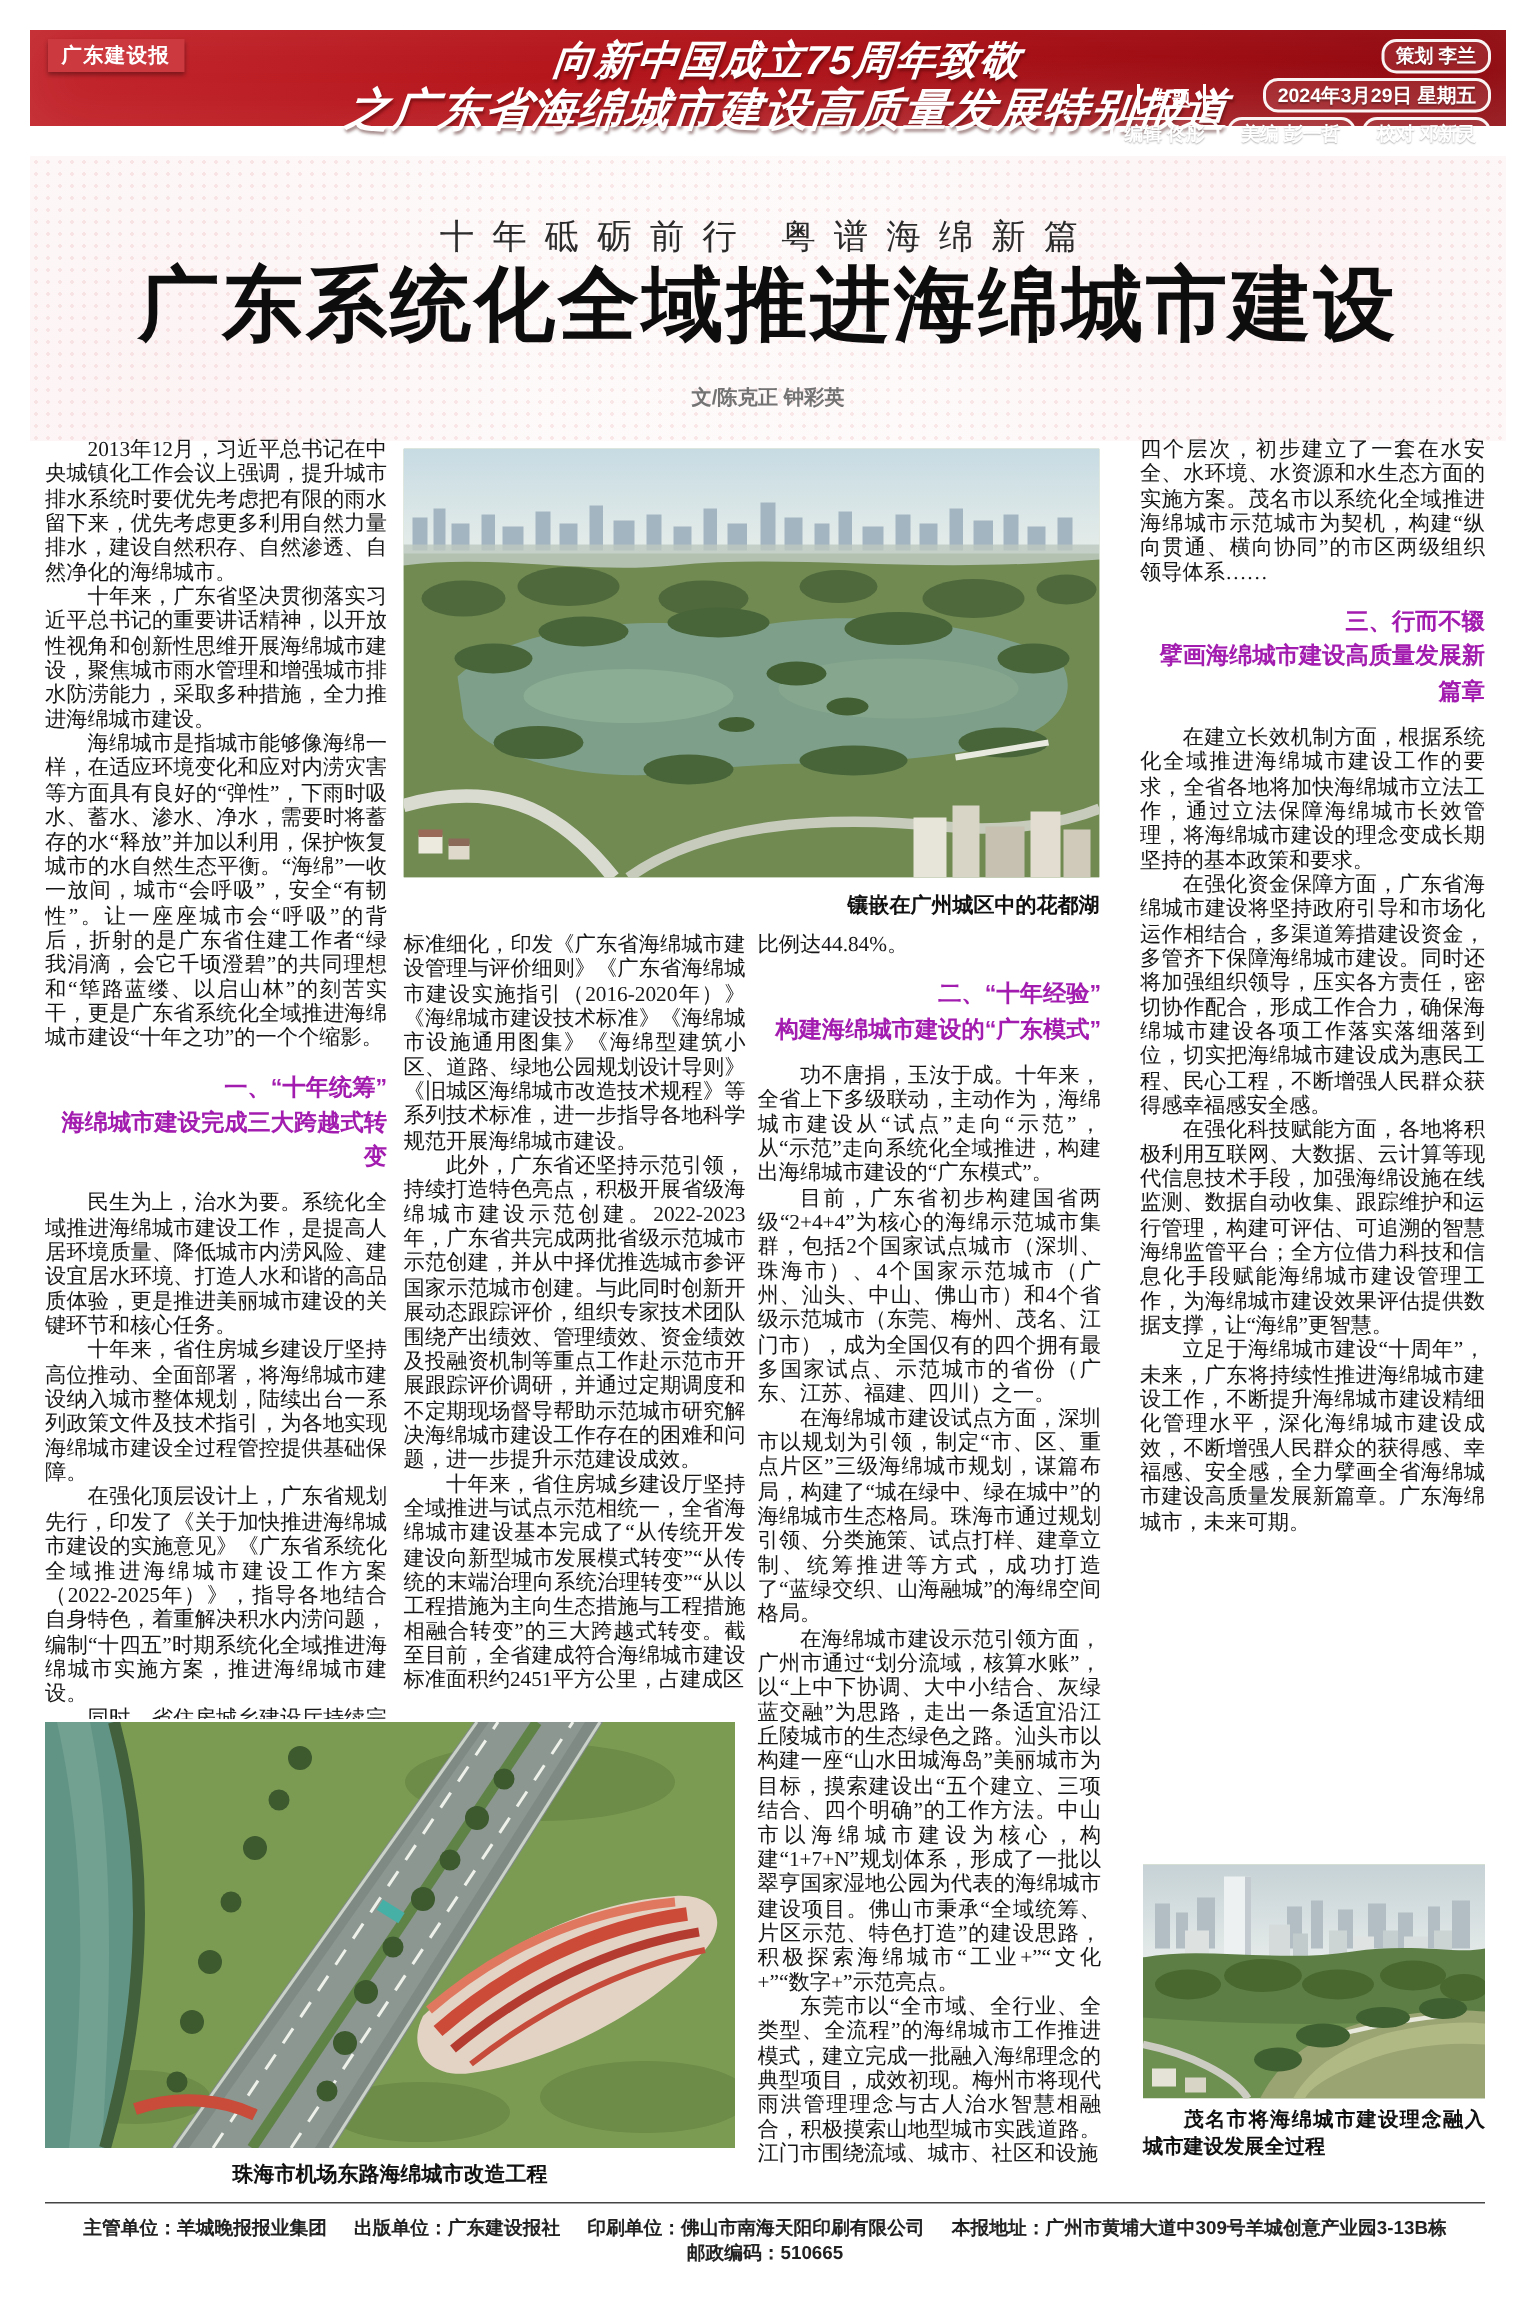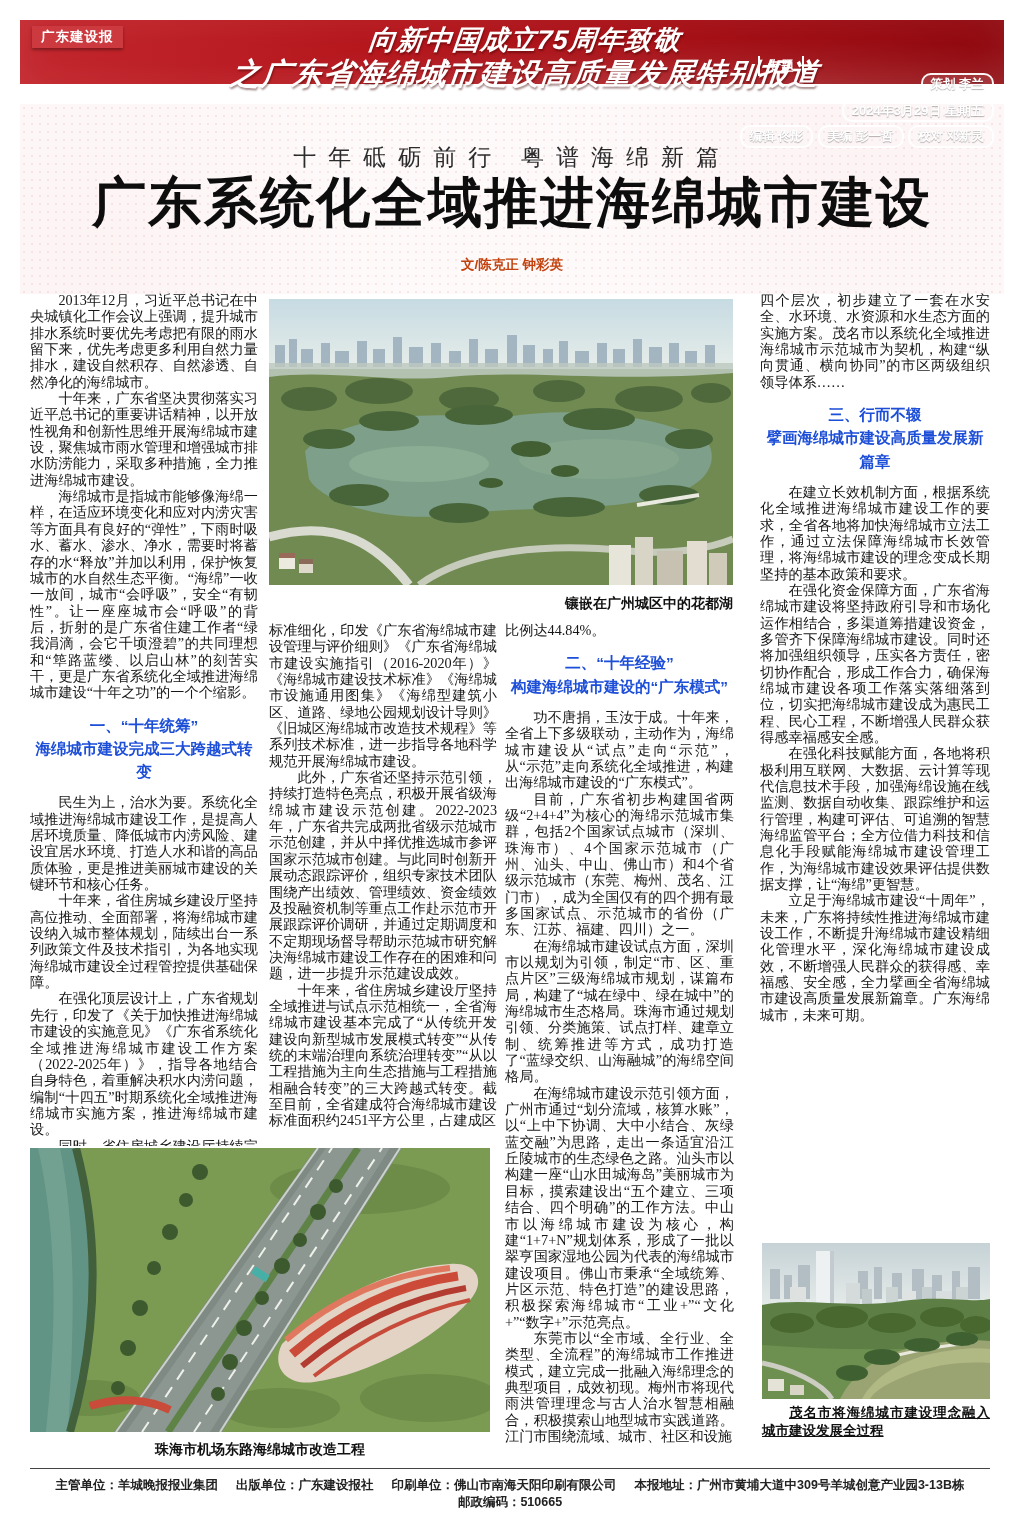--- a/index.html
+++ b/index.html
@@ -27,55 +27,55 @@
   .pill{display:inline-block;border:2px solid rgba(255,255,255,.95);background:rgba(255,255,255,.10);
     border-radius:10px;padding:1px 8px;font-weight:bold;font-size:12.5px;line-height:1.35;
     text-shadow:0 1px 1px rgba(0,0,0,.3);white-space:nowrap;}
   .banner-center{position:absolute;left:205px;top:4px;width:600px;text-align:center;z-index:2;}
   .bl1,.bl2{font-weight:bold;font-style:italic;transform:skewX(-6deg);display:block;
     text-shadow:1px 2px 2px rgba(60,0,0,.45);letter-spacing:1px;}
   .bl1{font-size:27px;line-height:32px;}
   .bl2{font-size:30px;line-height:36px;}
   .topic{position:absolute;left:738px;top:36px;z-index:3;font-size:13px;font-weight:bold;
     padding:0 8px;border-left:2px solid #fff;border-right:2px solid #fff;line-height:20px;}
-  .banner-right{position:absolute;right:10px;top:6px;z-index:2;text-align:right;margin-top:47px;}
+  .banner-right{position:absolute;right:10px;top:6px;z-index:2;text-align:right;}
   .banner-right .row{margin-bottom:3px;}
   .pill.date{font-size:13px;}
   
   .kicker{position:absolute;left:32px;right:32px;top:142px;text-align:center;
     font-family:"Liberation Serif","DejaVu Serif",serif;font-size:23px;letter-spacing:12px;
     color:#2b2b2b;z-index:2;}
   .main-title{position:absolute;left:20px;right:20px;top:172px;text-align:center;
     font-family:"Liberation Serif","DejaVu Serif",serif;font-weight:900;font-size:54px;
     letter-spacing:2px;color:#0d0d0d;z-index:2;line-height:1.15;}
   .byline{position:absolute;left:32px;right:32px;top:256px;text-align:center;
-    font-size:13.5px;font-weight:bold;color:#c2410c;z-index:2;}
+    font-size:13.5px;font-weight:bold;color:#737373;z-index:2;}
   
   .col{position:absolute;overflow:hidden;color:#161616;
     font-family:"Liberation Serif","DejaVu Serif",serif;font-size:14.2px;line-height:16.35px;}
   .col p{margin:0;text-align:justify;}
   .ind{text-indent:2em;}
   .c1{left:30px;top:292px;width:228px;height:854px;}
   .c2{left:269px;top:622px;width:228px;height:520px;}
   .c3{left:505px;top:622px;width:229px;height:828px;}
   .c4{left:760px;top:292px;width:230px;height:948px;}
-  .sec{margin:13px 0 11px;color:#1d4ed8;font-family:"Liberation Sans","DejaVu Sans",sans-serif;
-    font-weight:bold;font-size:15.5px;line-height:1.5;text-align:center;}
+  .sec{margin:13px 0 11px;color:#a21caf;font-family:"Liberation Sans","DejaVu Sans",sans-serif;
+    font-weight:bold;font-size:15.5px;line-height:1.5;text-align:right;}
   .sec-l{display:block;}
   
   .photo{position:absolute;display:block;}
   .ph-top{left:269px;top:299px;width:464px;height:286px;}
   .ph-bl{left:30px;top:1148px;width:460px;height:284px;}
   .ph-r{left:762px;top:1243px;width:228px;height:156px;}
   .photo svg{display:block;width:100%;height:100%;}
   .cap{position:absolute;font-family:"Liberation Sans","DejaVu Sans",sans-serif;
     font-weight:bold;font-size:14px;line-height:1.35;color:#111;}
   .cap-top{left:269px;top:594px;width:464px;text-align:right;}
   .cap-bl{left:30px;top:1440px;width:460px;text-align:center;}
-  .cap-r{left:762px;top:1404px;width:228px;text-indent:2em;text-align:justify;font-size:13.5px;text-decoration:underline;}
+  .cap-r{left:762px;top:1404px;width:228px;text-indent:2em;text-align:justify;font-size:13.5px;}
   
   .footer-rule{position:absolute;left:30px;top:1468px;width:960px;height:1px;background:#444;}
   .footer{position:absolute;left:30px;top:1477px;width:960px;text-align:center;
     font-size:12.5px;font-weight:bold;color:#222;}
   .footer span{margin:0 9px;white-space:nowrap;}
 </style>
 </head>
 <body>
 
 <div class="page">

